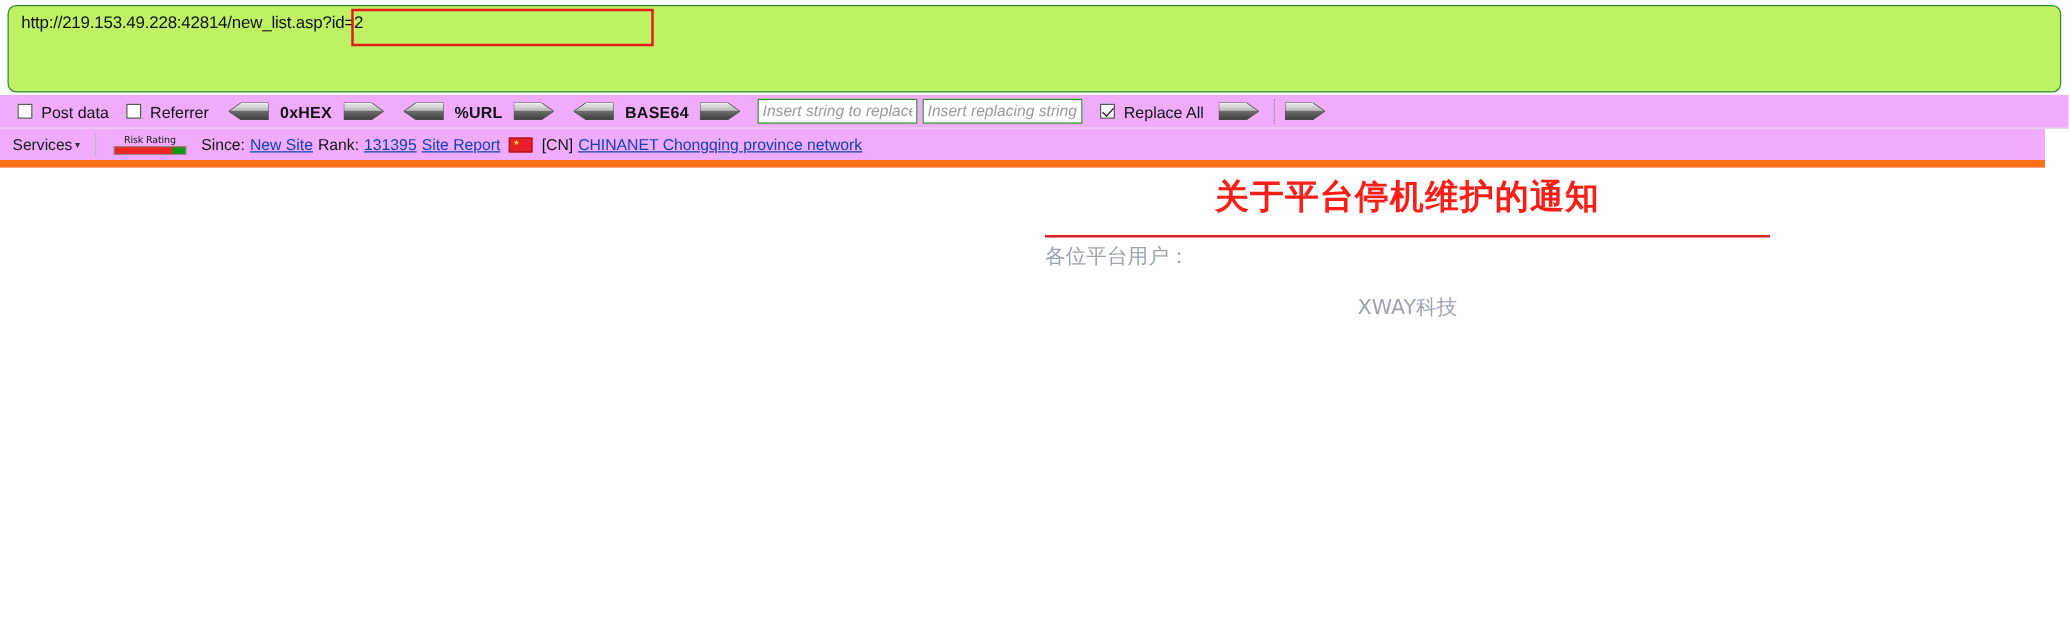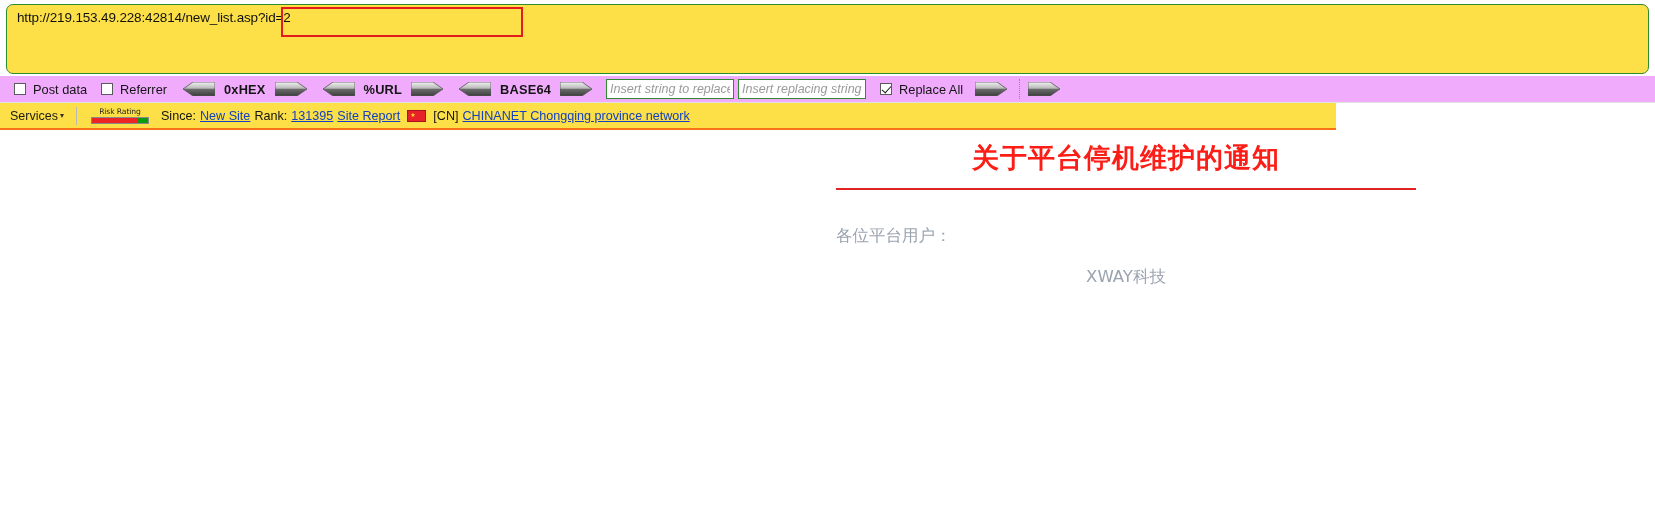--- a/index.html
+++ b/index.html
@@ -17,21 +17,21 @@
 
   
   .url-panel {
     position: absolute;
     left: 6px;
     top: 4px;
     width: 1643px;
     height: 70px;
     border: 1px solid #2e8b2e;
     border-radius: 7px;
-    background: #fde047;
+    background: #bef264;
     box-sizing: border-box;
   }
   .url-line {
     position: absolute;
     left: 10px;
     top: 5px;
     white-space: nowrap;
     font-size: 13.5px;
     color: #111111;
     font-family: "Liberation Sans", sans-serif;
@@ -153,26 +153,26 @@
     height: 20px;
     border-left: 1px dotted #8d8d8d;
     margin: 0 8px 0 12px;
   }
 
   
   .services-bar {
     position: absolute;
     left: 0;
     top: 103px;
-    width: 1336px;
+    width: 1636px;
     height: 25px;
     display: flex;
     align-items: center;
-    background: #fde047;
-    border-bottom: 2px solid #f97316;
+    background: #f0abfc;
+    border-bottom: 6px solid #f97316;
     font-size: 12.5px;
     color: #1b1b1b;
   }
   .services-label {
     margin-left: 10px;
     font-size: 12.5px;
     color: #1b1b1b;
   }
   .services-caret { font-size: 8px; margin-left: 2px; color: #333; }
   .vsep {
@@ -248,21 +248,20 @@
     font-family: "DejaVu Sans", sans-serif;
     letter-spacing: 1px;
     line-height: 40px;
   }
   .notice-rule {
     margin-top: 10px;
     border-top: 2px solid #e02424;
     width: 100%;
   }
   .notice-body {
-    margin-top: 31px;
     color: #9aa3b0;
     font-size: 16.5px;
     line-height: 29px;
     font-family: "DejaVu Sans", sans-serif;
   }
   .notice-body .salutation { display: block; }
   .notice-body .para {
     display: block;
     margin-top: 17px;
     text-indent: 33px;

